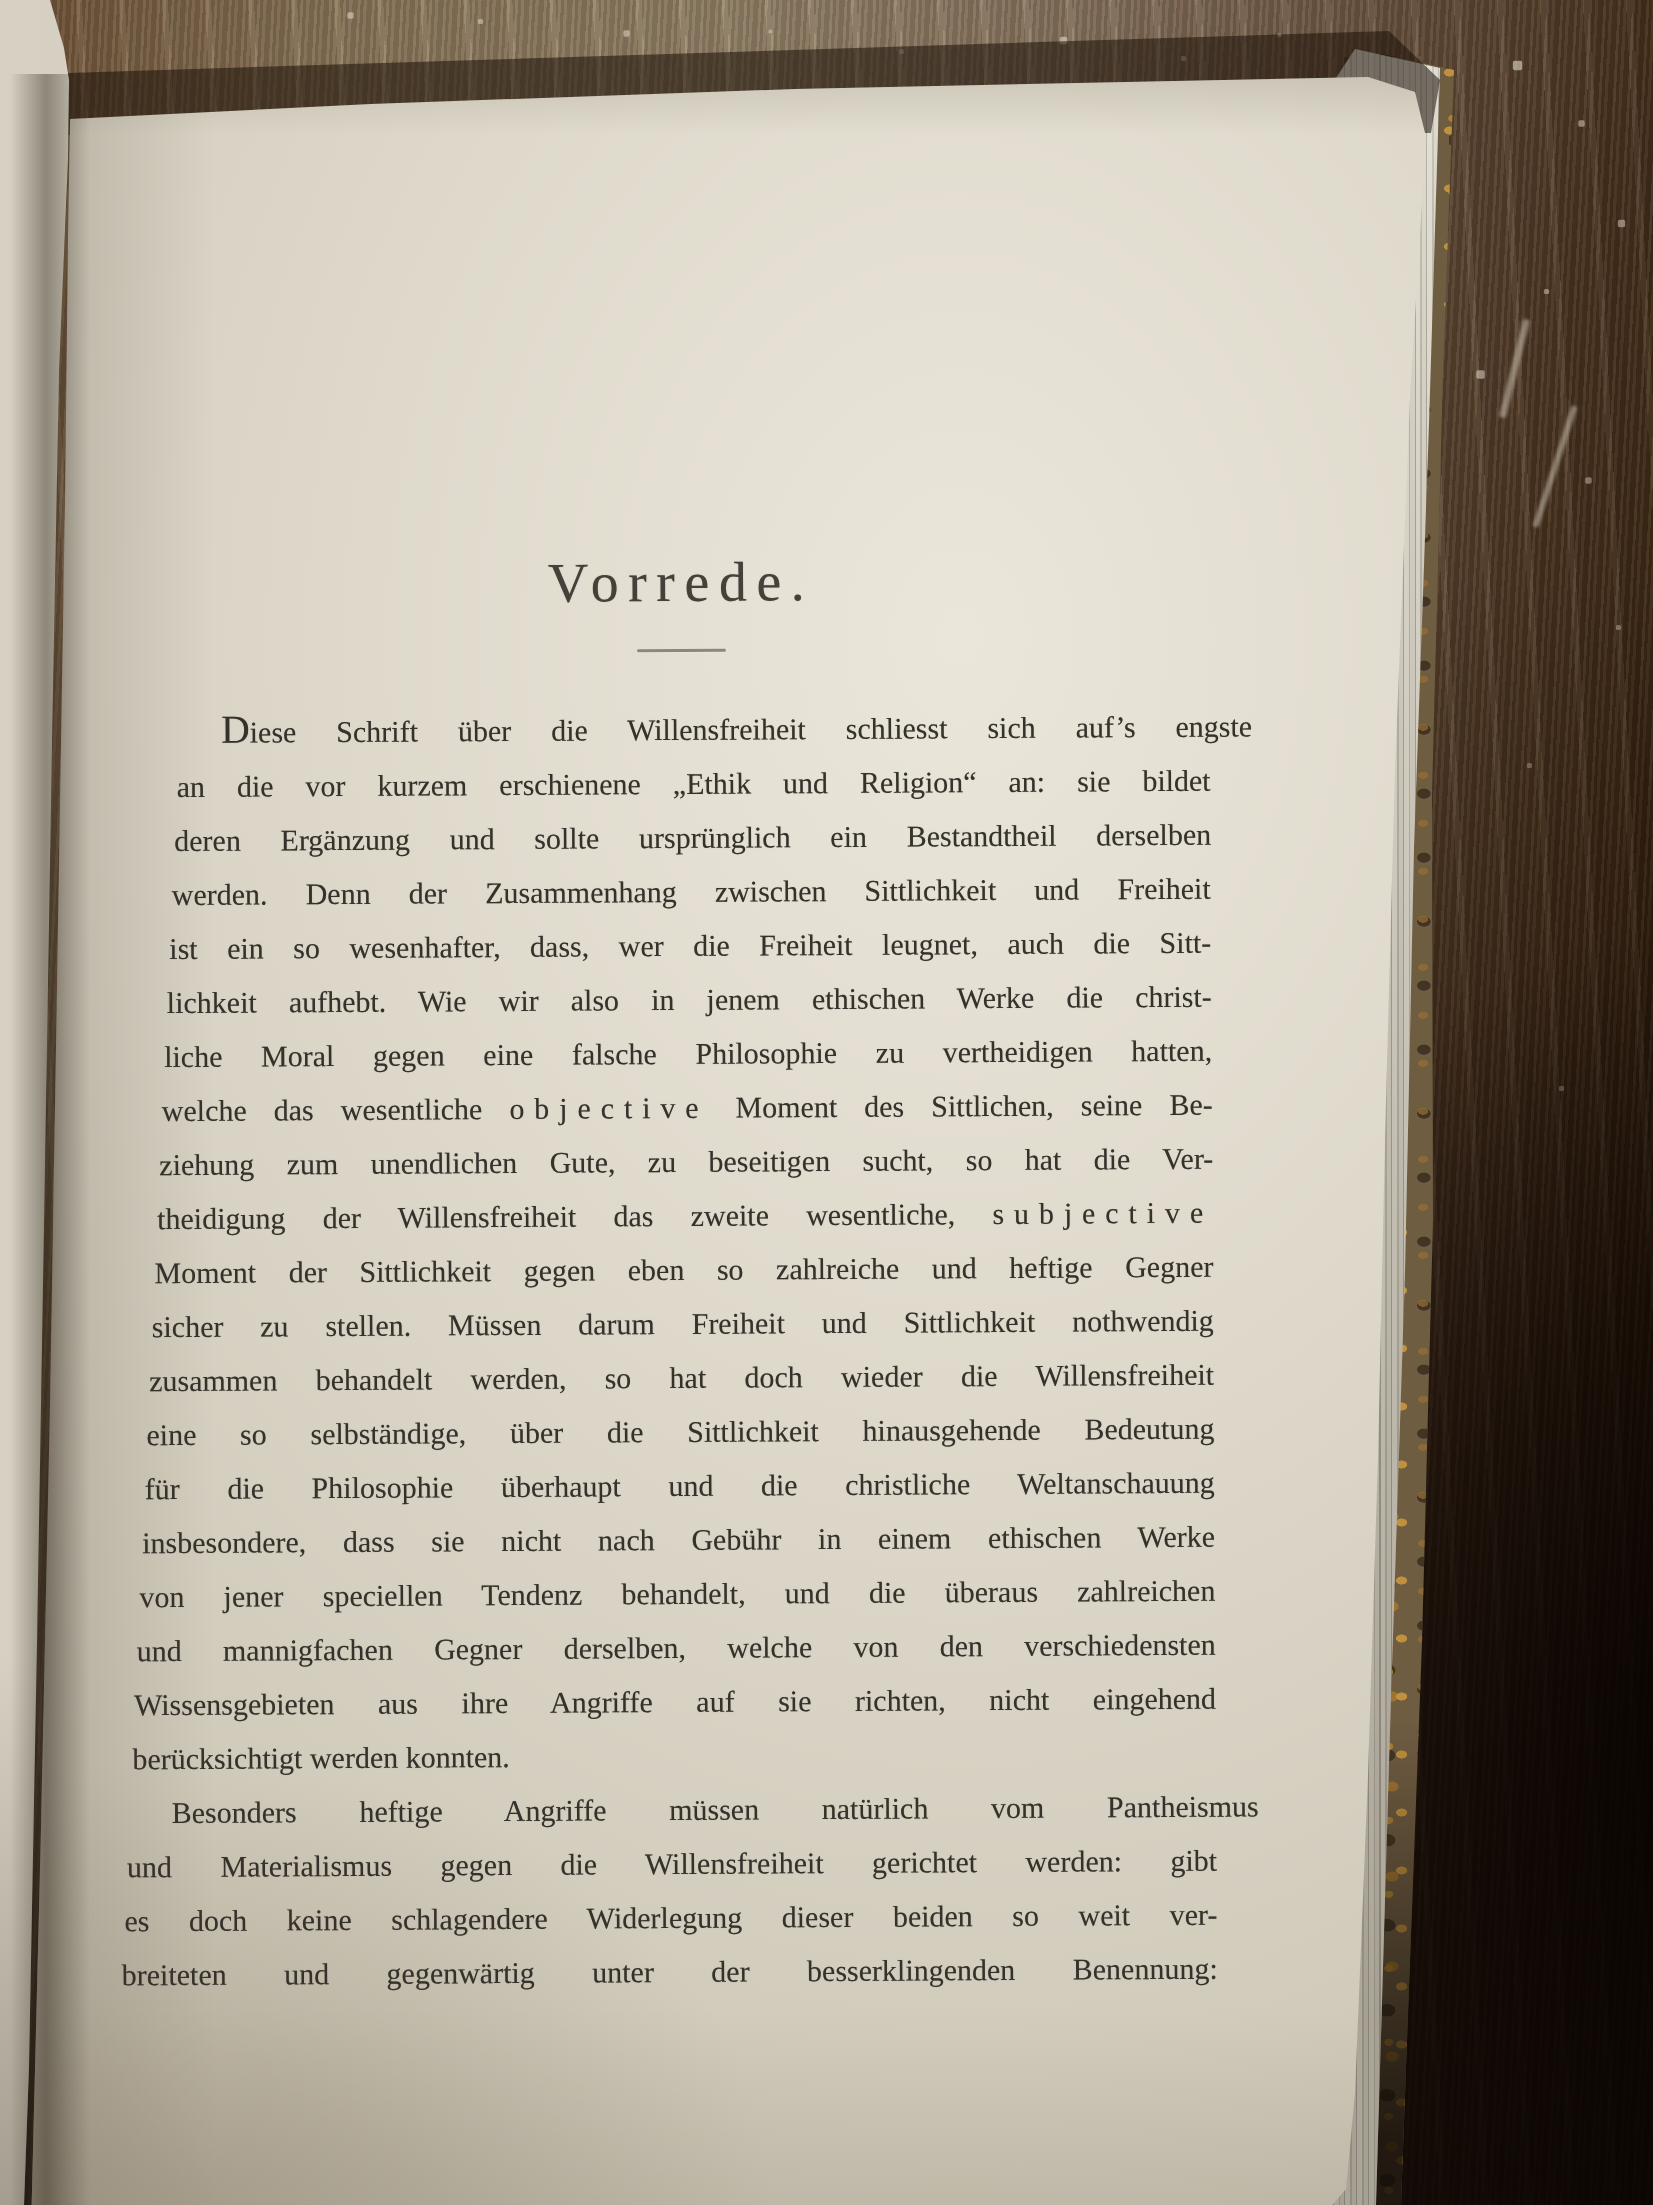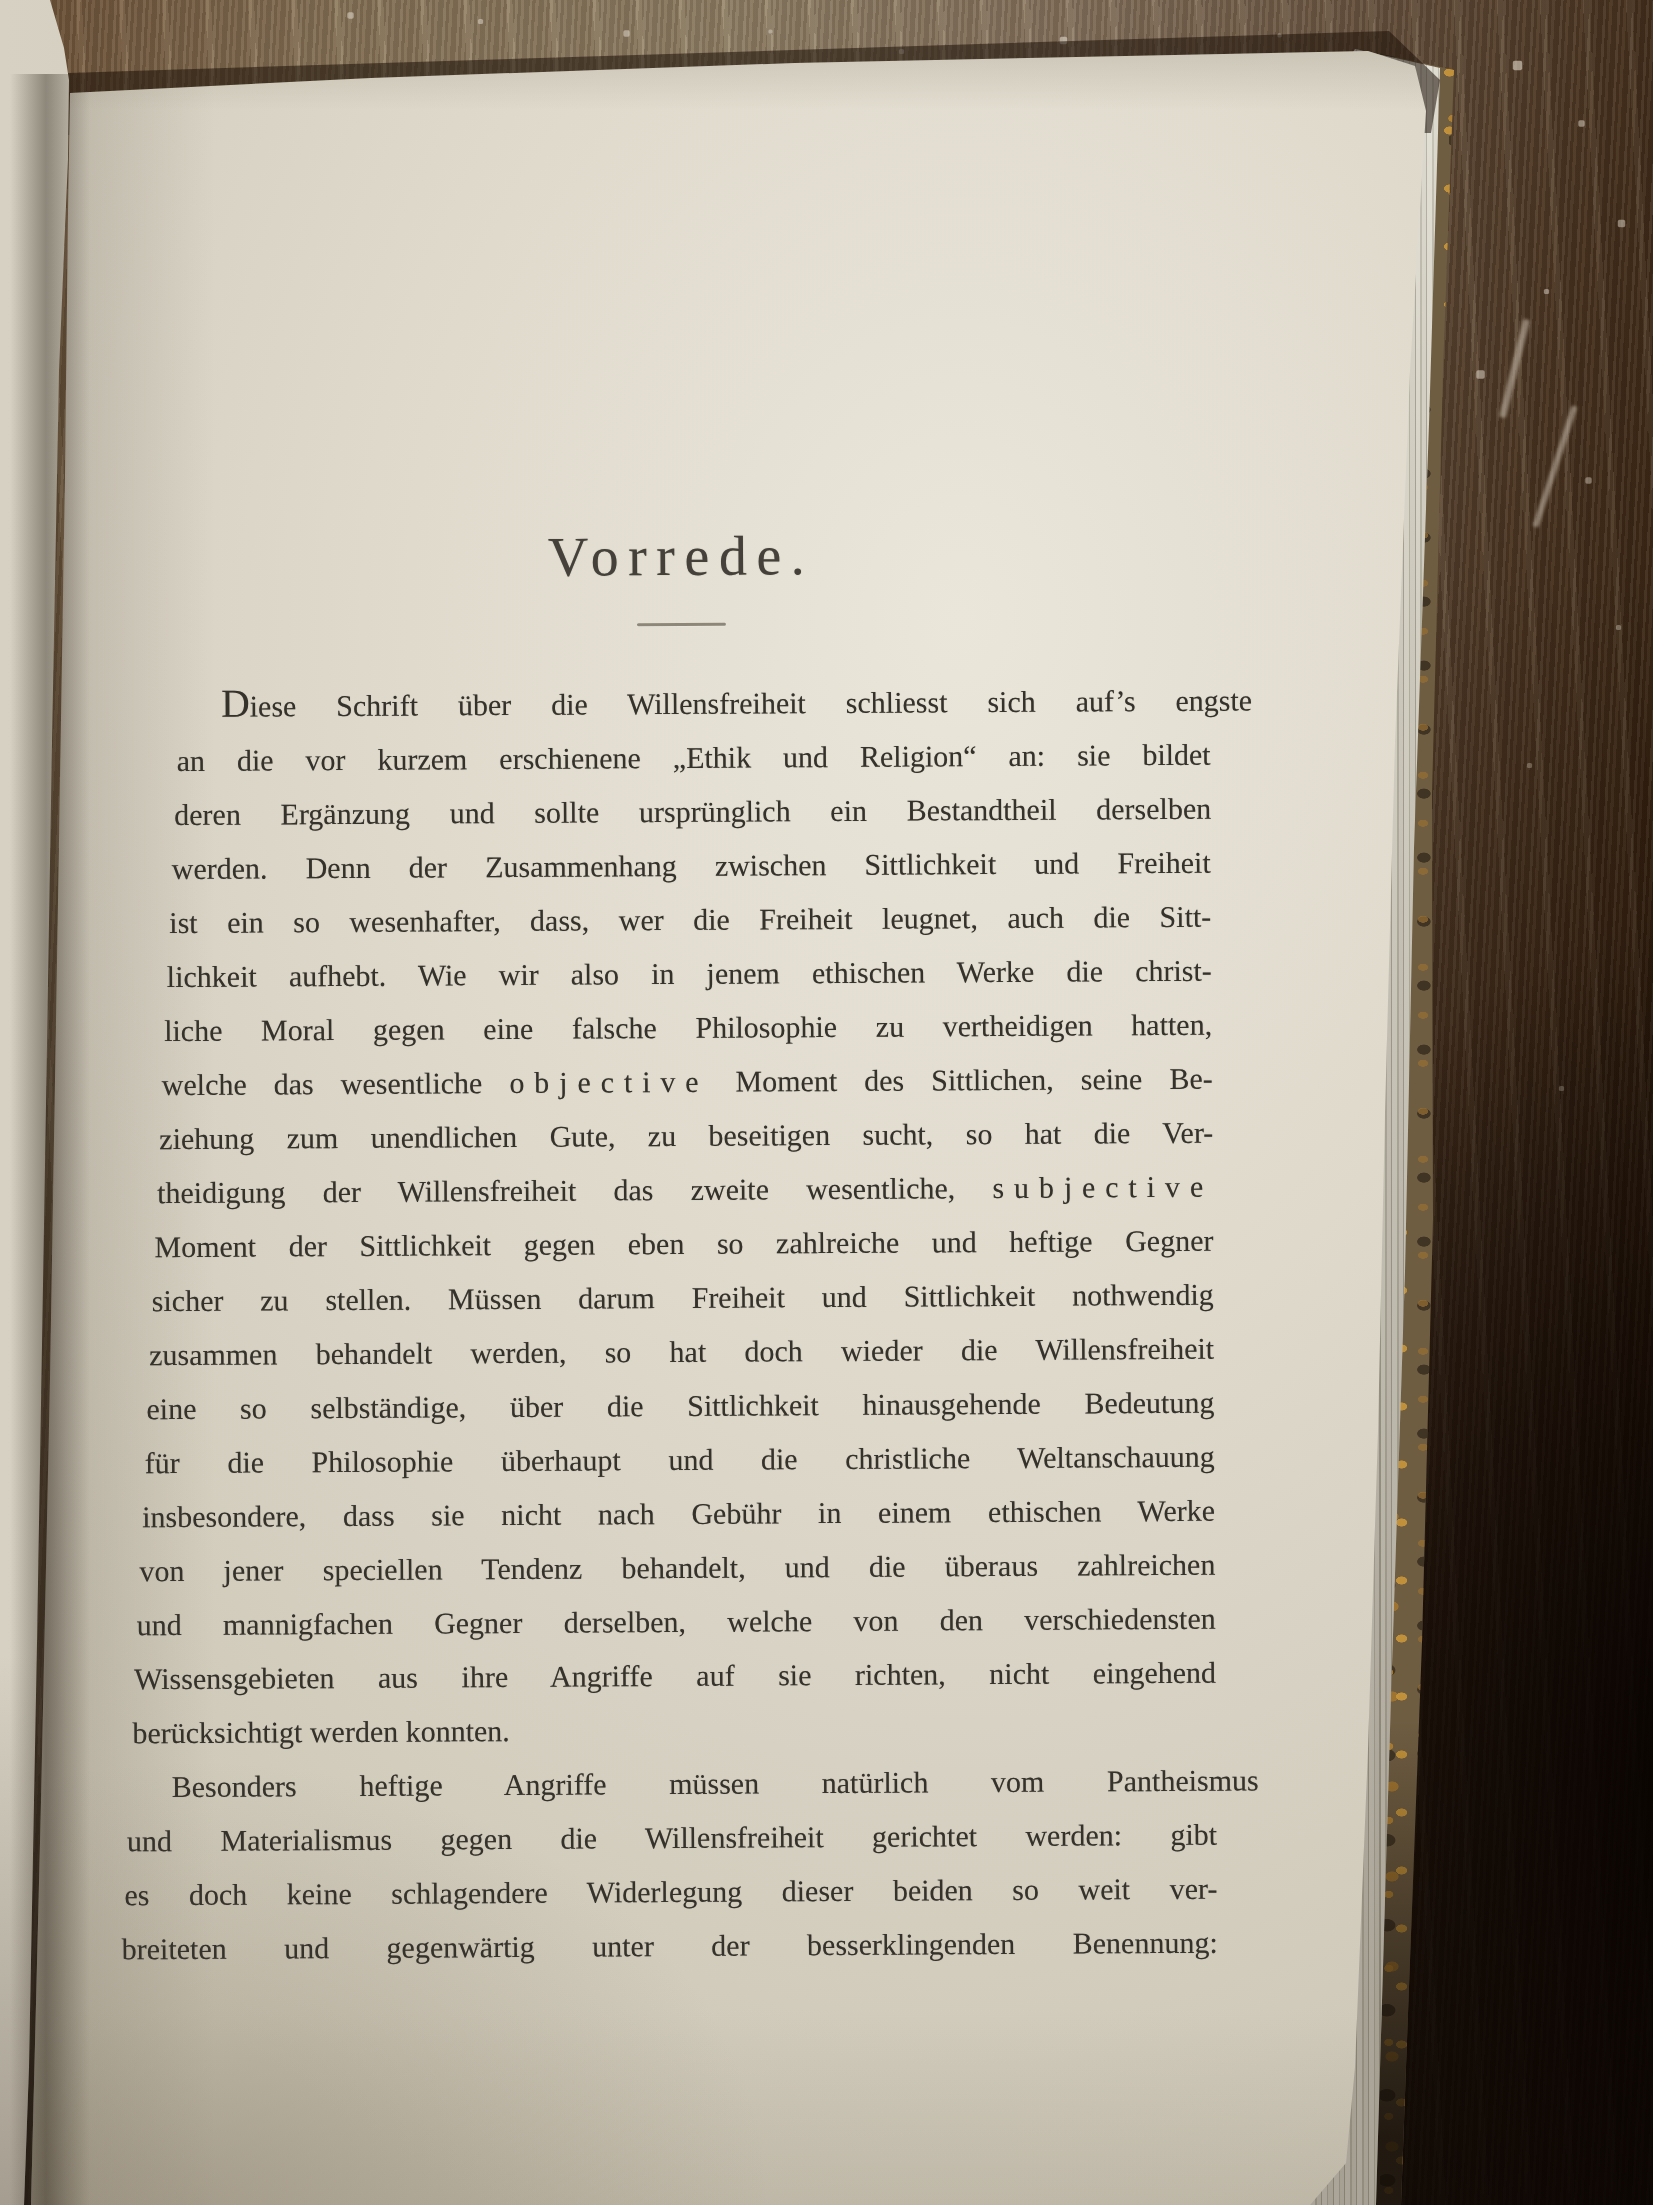--- a/index.html
+++ b/index.html
@@ -72,21 +72,21 @@
     clip-path:polygon(70px 93px,371px 78px,795px 63px,1368px 51px,1415px 66px,1426px 111px,
       1410px 371px,1395px 742px,1385px 1113px,1378px 1431px,1368px 1749px,1355px 2067px,
       1346px 2163px,1310px 2205px,31px 2205px,41px 1802px,50px 1378px,58px 901px,
       65px 477px,68px 212px);
     background:
       radial-gradient(954px 742px at 12% 100%, rgba(104,91,69,.28), rgba(104,91,69,0) 60%),
       linear-gradient(to right, rgba(66,56,42,.40) 0, rgba(66,56,42,.16) 4%, rgba(66,56,42,0) 13%),
       linear-gradient(to bottom, rgba(88,76,58,.28) 0, rgba(88,76,58,0) 5%),
       linear-gradient(to left, rgba(98,86,66,.18) 0, rgba(98,86,66,0) 7%),
       linear-gradient(to top, rgba(98,86,66,.14) 0, rgba(98,86,66,0) 9%),
-      radial-gradient(1325px 1696px at 58% 28%, #eae6da 0%, #ded9cb 45%, #ccc6b6 100%);}
+      radial-gradient(1325px 1696px at 58% 28%, #eae6da 0%, #ded9cb 45%, #ccc6b6 100%); margin-top: 26px;}
   .gutter-shadow{z-index:8;left:9.5px;top:74px;width:80px;height:2131px;position:absolute;
     background:linear-gradient(to right, rgba(42,34,23,0) 0%, rgba(42,34,23,.42) 45%, rgba(42,34,23,0) 100%);}
 
   
   .text-rotor{position:absolute;left:178px;top:522px;width:1031px;
     transform:rotate(-0.35deg);transform-origin:0 0;color:#35312b;}
   .title{font-size:56px;line-height:1.1;padding-top:7.4px;text-align:center;
     letter-spacing:.17em;color:#45413a;transform:translateX(-12.7px);
     text-shadow:0 0 1.1px rgba(60,55,48,.35);}
   .rule{width:89px;height:2.7px;margin:35px auto 0;background:#8d8779;border-radius:1.6px;

